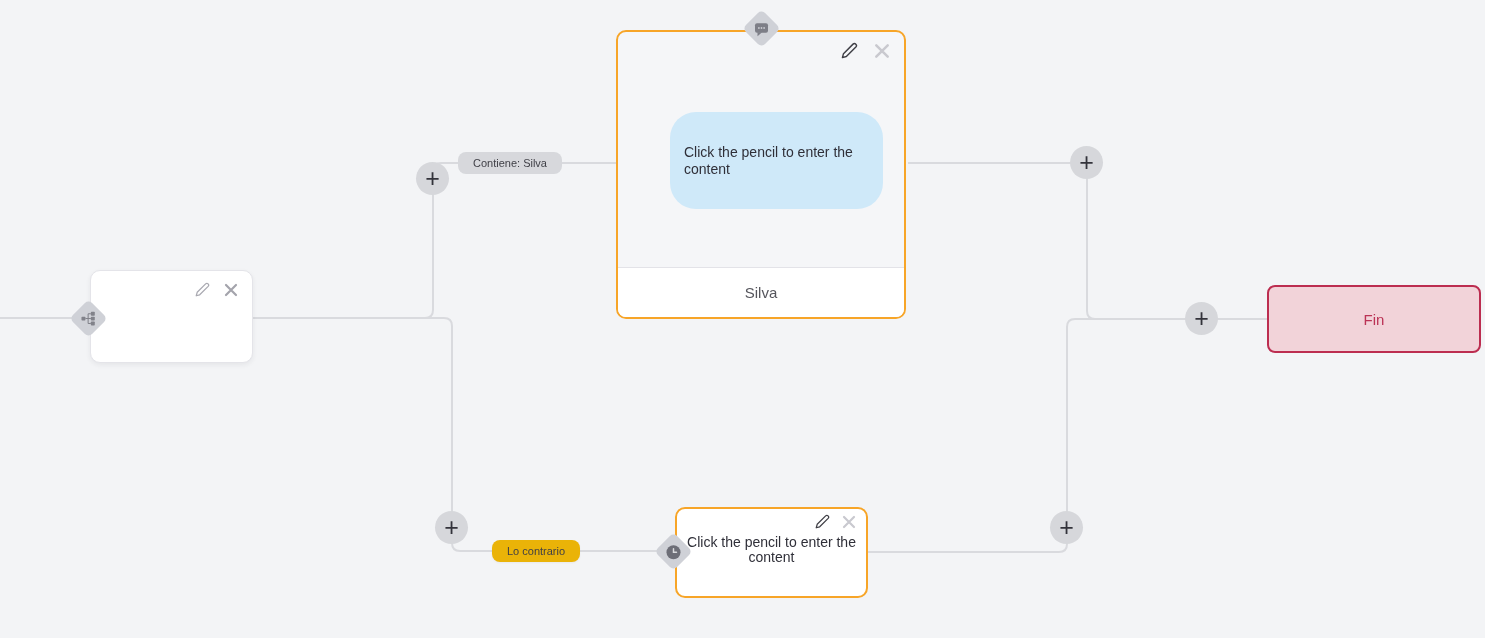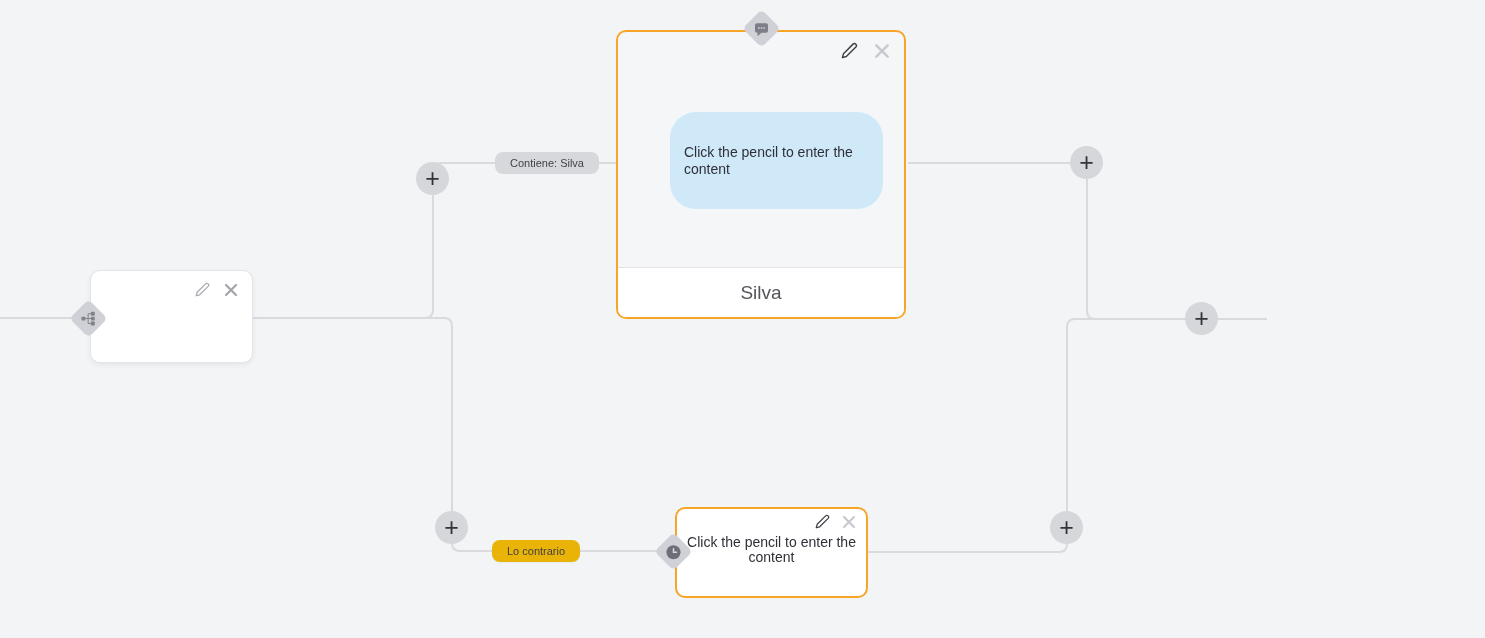--- a/index.html
+++ b/index.html
@@ -23,21 +23,21 @@
     text-align:center;font-size:14px;color:#4a4a52;
   }
   #node-message{
     left:616px;top:30px;width:290px;height:289px;background:#f5f6f8;
     border:2px solid #f7a528;border-radius:10px;
   }
   #message-footer{
     position:absolute;left:0;right:0;bottom:0;height:49px;background:#ffffff;
     border-top:1px solid #e3e3e8;border-radius:0 0 8px 8px;
     display:flex;align-items:center;justify-content:center;
-    font-size:19px;color:#55555c;
+    font-size:15px;color:#55555c;
   }
   #message-bubble{
     position:absolute;left:52px;top:80px;width:213px;height:97px;
     background:#cfe9f9;border-radius:26px;box-sizing:border-box;
     display:flex;align-items:center;padding:0 28px 0 14px;
     font-size:14px;line-height:1.18;color:#2f2f38;
   }
   #node-delay{
     left:675px;top:507px;width:193px;height:91px;background:#ffffff;
     border:2px solid #f7a528;border-radius:10px;
@@ -87,21 +87,21 @@
   #plus-3{left:1070px;top:146px;}
   #plus-4{left:1050px;top:511px;}
   #plus-5{left:1185px;top:302px;}
 
   
   .edge-pill{
     position:absolute;height:22px;padding:0 15px;border-radius:8px;
     display:flex;align-items:center;justify-content:center;
     font-size:11px;color:#3f3f46;z-index:2;white-space:nowrap;
   }
-  #pill-contains{left:458px;top:152px;background:#d7d8dc;margin-left:37px;}
+  #pill-contains{left:458px;top:152px;background:#d7d8dc;}
   #pill-otherwise{left:492px;top:540px;background:#eab308;box-shadow:0 1px 2px rgba(40,40,60,.05);}
 </style>
 </head>
 <body>
 
 <div id="canvas">
 
   <svg id="wires" width="1485" height="638" aria-hidden="true">
     <path class="wire" d="M 0 318 H 72"></path>
     <path class="wire" d="M 253 318 H 425 Q 433 318 433 310 V 171 Q 433 163 441 163 H 616"></path>
@@ -189,20 +189,23 @@
   </div>
   <div class="diamond" id="diamond-delay">
     <span class="d-icon">
       <svg width="16" height="16" viewBox="0 0 16 16">
         <circle cx="8" cy="8" r="7" fill="#6d6e77"></circle>
         <path d="M8 4.6 V8 H11" stroke="#d9dadd" stroke-width="1.5" fill="none" stroke-linecap="round"></path>
       </svg>
     </span>
   </div>
 
+  <div class="node" id="node-end">
+    <span>Fin</span>
+  </div>
 
   <div class="edge-pill" id="pill-contains">
     <span>Contiene: Silva</span>
   </div>
   <div class="edge-pill" id="pill-otherwise">
     <span>Lo contrario</span>
   </div>
 
   <div class="plus-btn" id="plus-1">
       <span>+</span>

